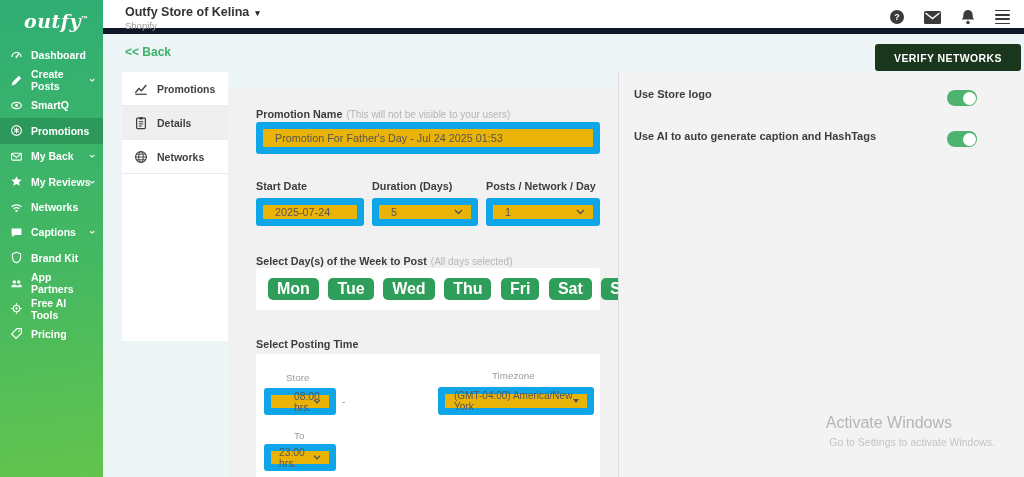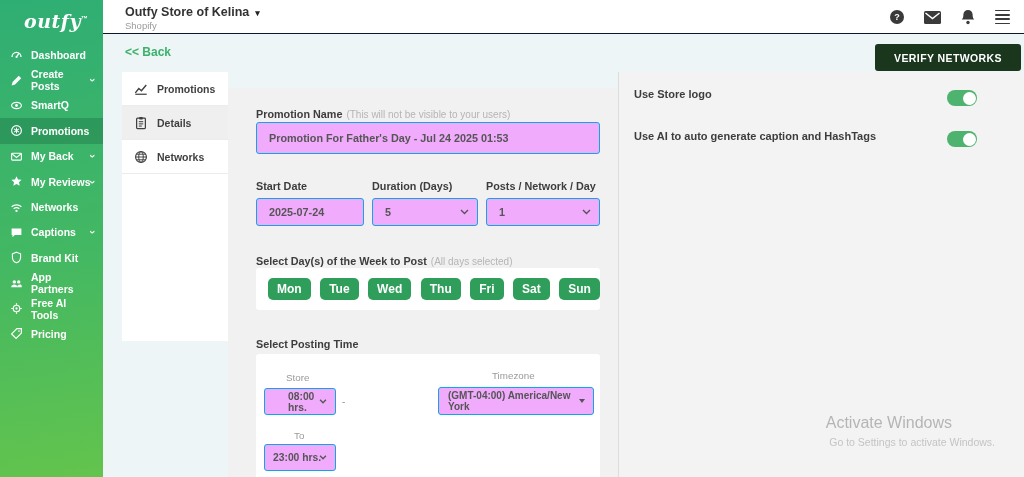--- a/index.html
+++ b/index.html
@@ -15,21 +15,21 @@
   .menu { margin-top:10px; }
   .menu-item { display:flex; align-items:center; height:25.4px; padding:0 8px 0 10px;
     color:#fff; font-size:10.5px; font-weight:700; cursor:pointer; }
   .menu-item.active { background:rgba(0,60,35,.22); }
   .menu-item .mi-icon { width:14px; height:14px; margin-right:7px; flex:none; display:flex; align-items:center; }
   .menu-item .mi-icon svg { width:13px; height:13px; }
   .menu-item .chev { margin-left:auto; font-size:11px; transform:rotate(90deg); opacity:.95; }
 
   
   .topbar { position:absolute; left:103px; top:0; width:921px; height:34px; background:#fff;
-    border-bottom:1px solid #0f172a; }
+    border-bottom:6px solid #0f172a; }
   .store-name { position:absolute; left:22px; top:5px; font-size:12.5px; font-weight:700; color:#333; }
   .store-name .caret { font-size:9px; margin-left:6px; color:#222; }
   .platform { position:absolute; left:22px; top:20px; font-size:9.5px; color:#9a9a9a; }
   .top-icons { position:absolute; right:14px; top:0; height:34px; display:flex; align-items:center; gap:20px; }
   .qicon { width:14px; height:14px; border-radius:50%; background:#3a3a3a; color:#fff; font-size:9px;
     font-weight:700; display:flex; align-items:center; justify-content:center; cursor:pointer; }
   .ticon svg { display:block; cursor:pointer; }
   .hamburger { display:flex; flex-direction:column; gap:2.5px; cursor:pointer; }
   .hamburger span { width:15px; height:1.8px; background:#3a3a3a; border-radius:1px; }
 
@@ -44,41 +44,41 @@
   .tab { height:34px; display:flex; align-items:center; padding-left:12px; gap:9px;
     border-bottom:1px solid #ececec; font-size:10.5px; font-weight:700; color:#3f3f3f; cursor:pointer; background:#fff; }
   .tab.active { background:#efefef; }
   .tab svg { width:14px; height:14px; flex:none; }
 
   
   .form-col { position:absolute; left:228px; top:88px; width:390px; height:405px; background:#f1f1f1; }
   .fc-inner { position:relative; width:100%; height:100%; }
   .lbl { font-size:10.8px; font-weight:700; color:#3d3d3d; }
   .hint { font-size:10px; font-weight:400; color:#b5b5b5; margin-left:4px; }
-  .field-box { background:#f0abfc; border:1px solid #0ea5e9; border-radius:3px; font-size:10.8px; color:#555;
-    display:flex; align-items:center; padding:0 12px; position:relative; cursor:pointer;font-weight:bold; }
+  .field-box { background:#eab308; border:7px solid #0ea5e9; border-radius:3px; font-size:10.8px; color:#555;
+    display:flex; align-items:center; padding:0 12px; position:relative; cursor:pointer; }
   .field-box.ro { cursor:text; }
   .sel-chev { position:absolute; right:8px; top:50%; margin-top:-3px; }
   .tri { position:absolute; right:8px; top:50%; margin-top:-2px; width:0; height:0;
     border-left:3.5px solid transparent; border-right:3.5px solid transparent; border-top:4.5px solid #555; }
 
   .name-label { position:absolute; left:28px; top:16px; }
   .name-input { position:absolute; left:28px; top:34px; width:344px; height:32px; }
 
   .col-start  { position:absolute; left:28px;  width:108px; }
   .col-dur    { position:absolute; left:144px; width:106px; }
   .col-posts  { position:absolute; left:258px; width:114px; }
   .row2-lbl { top:92px; }
   .row2-field { top:110px; height:28px; }
 
   .days-label { position:absolute; left:28px; top:163px; }
   .days-card { position:absolute; left:28px; top:180px; width:344px; height:42px; background:#fff;
     border-radius:3px; display:flex; align-items:center; padding-left:12px; gap:9.5px; }
   .day-btn { height:22px; padding:0 9px; background:#2f9e5a; border:none; border-radius:5px; color:#fff;
-    font-size:12px; font-weight:700; cursor:pointer; font-family:"Liberation Sans",sans-serif; }
+    font-size:16px; font-weight:700; cursor:pointer; font-family:"Liberation Sans",sans-serif; }
 
   .time-label { position:absolute; left:28px; top:250px; }
   .time-card { position:absolute; left:28px; top:266px; width:344px; height:130px; background:#fff; border-radius:3px; }
   .sub-lbl { font-size:9.8px; color:#9a9a9a; position:absolute; }
   .from-lbl { left:30px; top:18px; }
   .from-sel { position:absolute; left:8px; top:34px; width:72px; height:27px; font-size:10.3px; padding:0 23px; }
   .dash { position:absolute; left:86px; top:42px; color:#999; font-size:10px; }
   .tz-lbl { left:236px; top:16px; }
   .tz-sel { position:absolute; left:182px; top:33px; width:156px; height:28px; font-size:10px; padding:0 14px 0 9px; }
   .to-lbl { left:38px; top:76px; }

